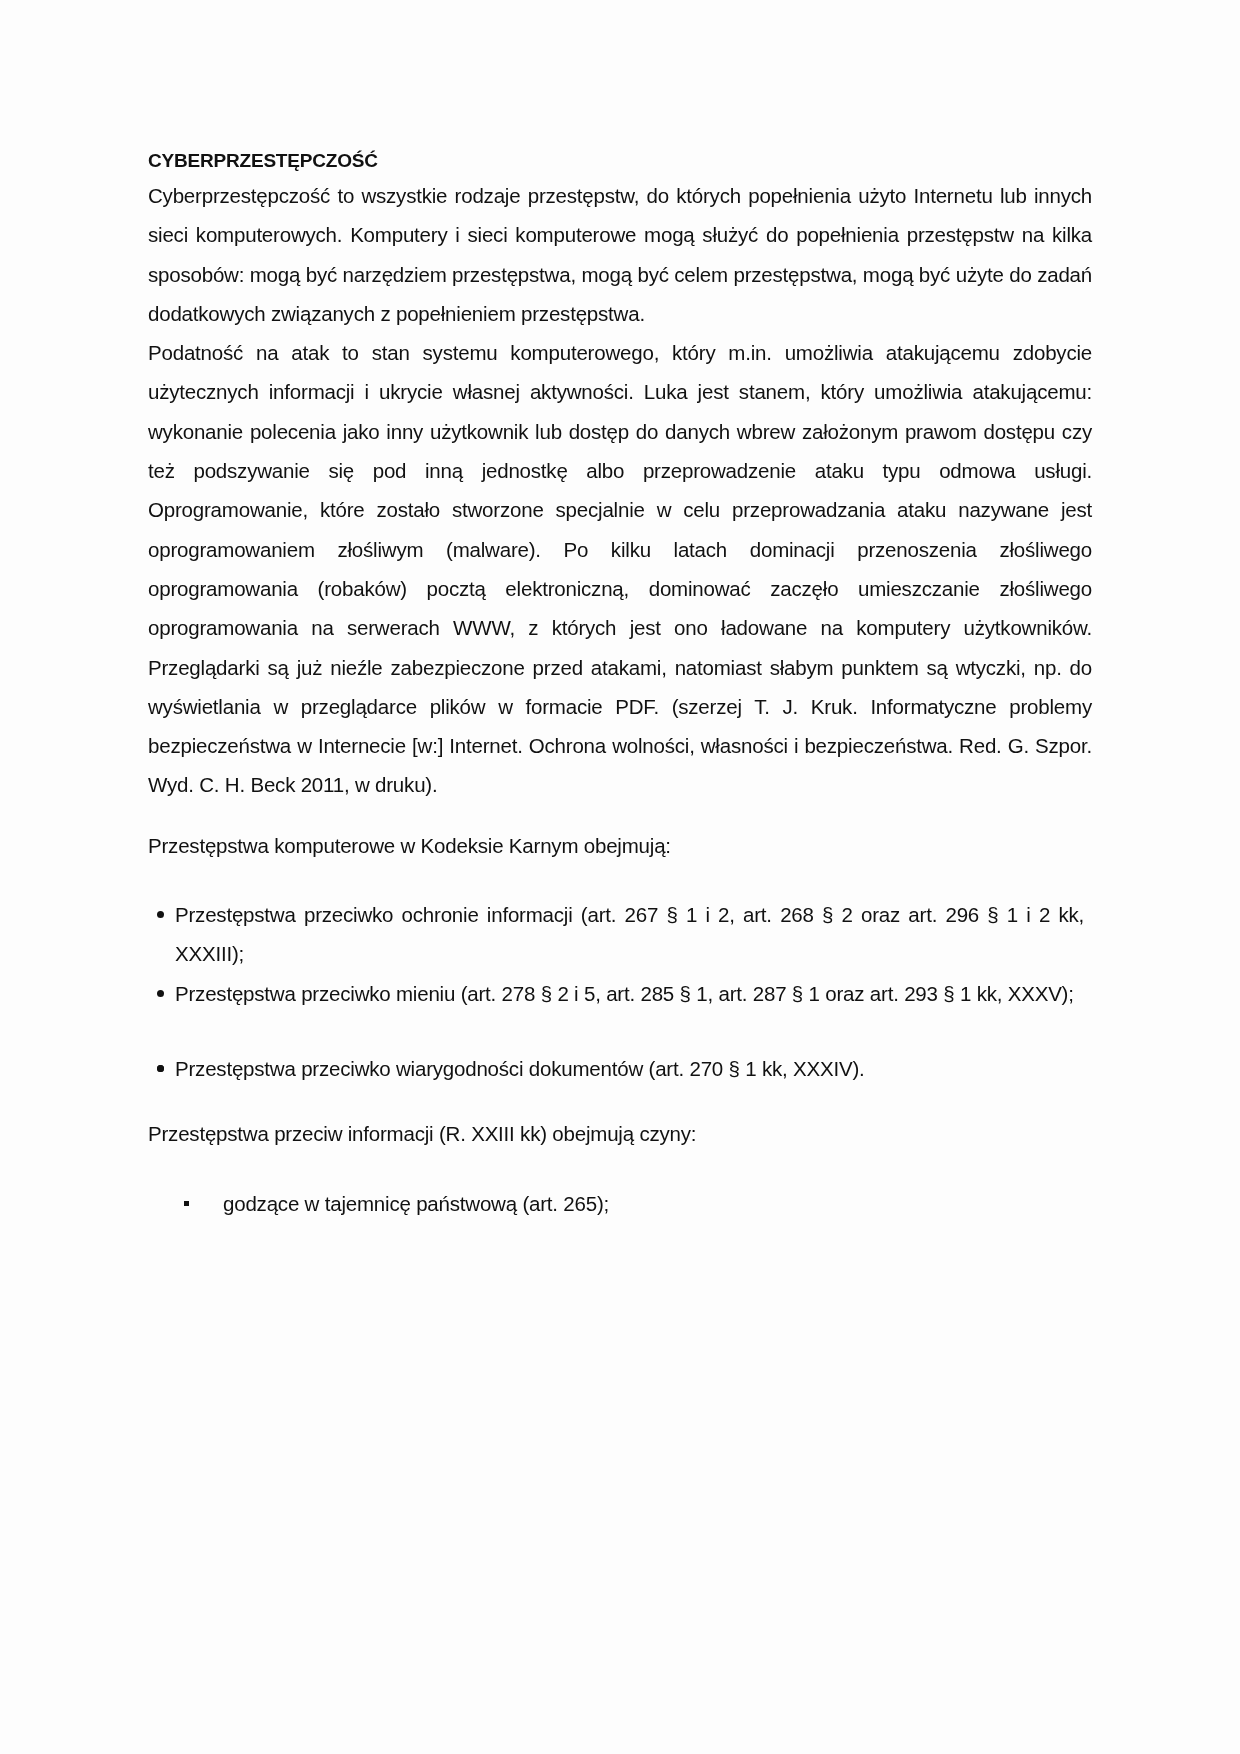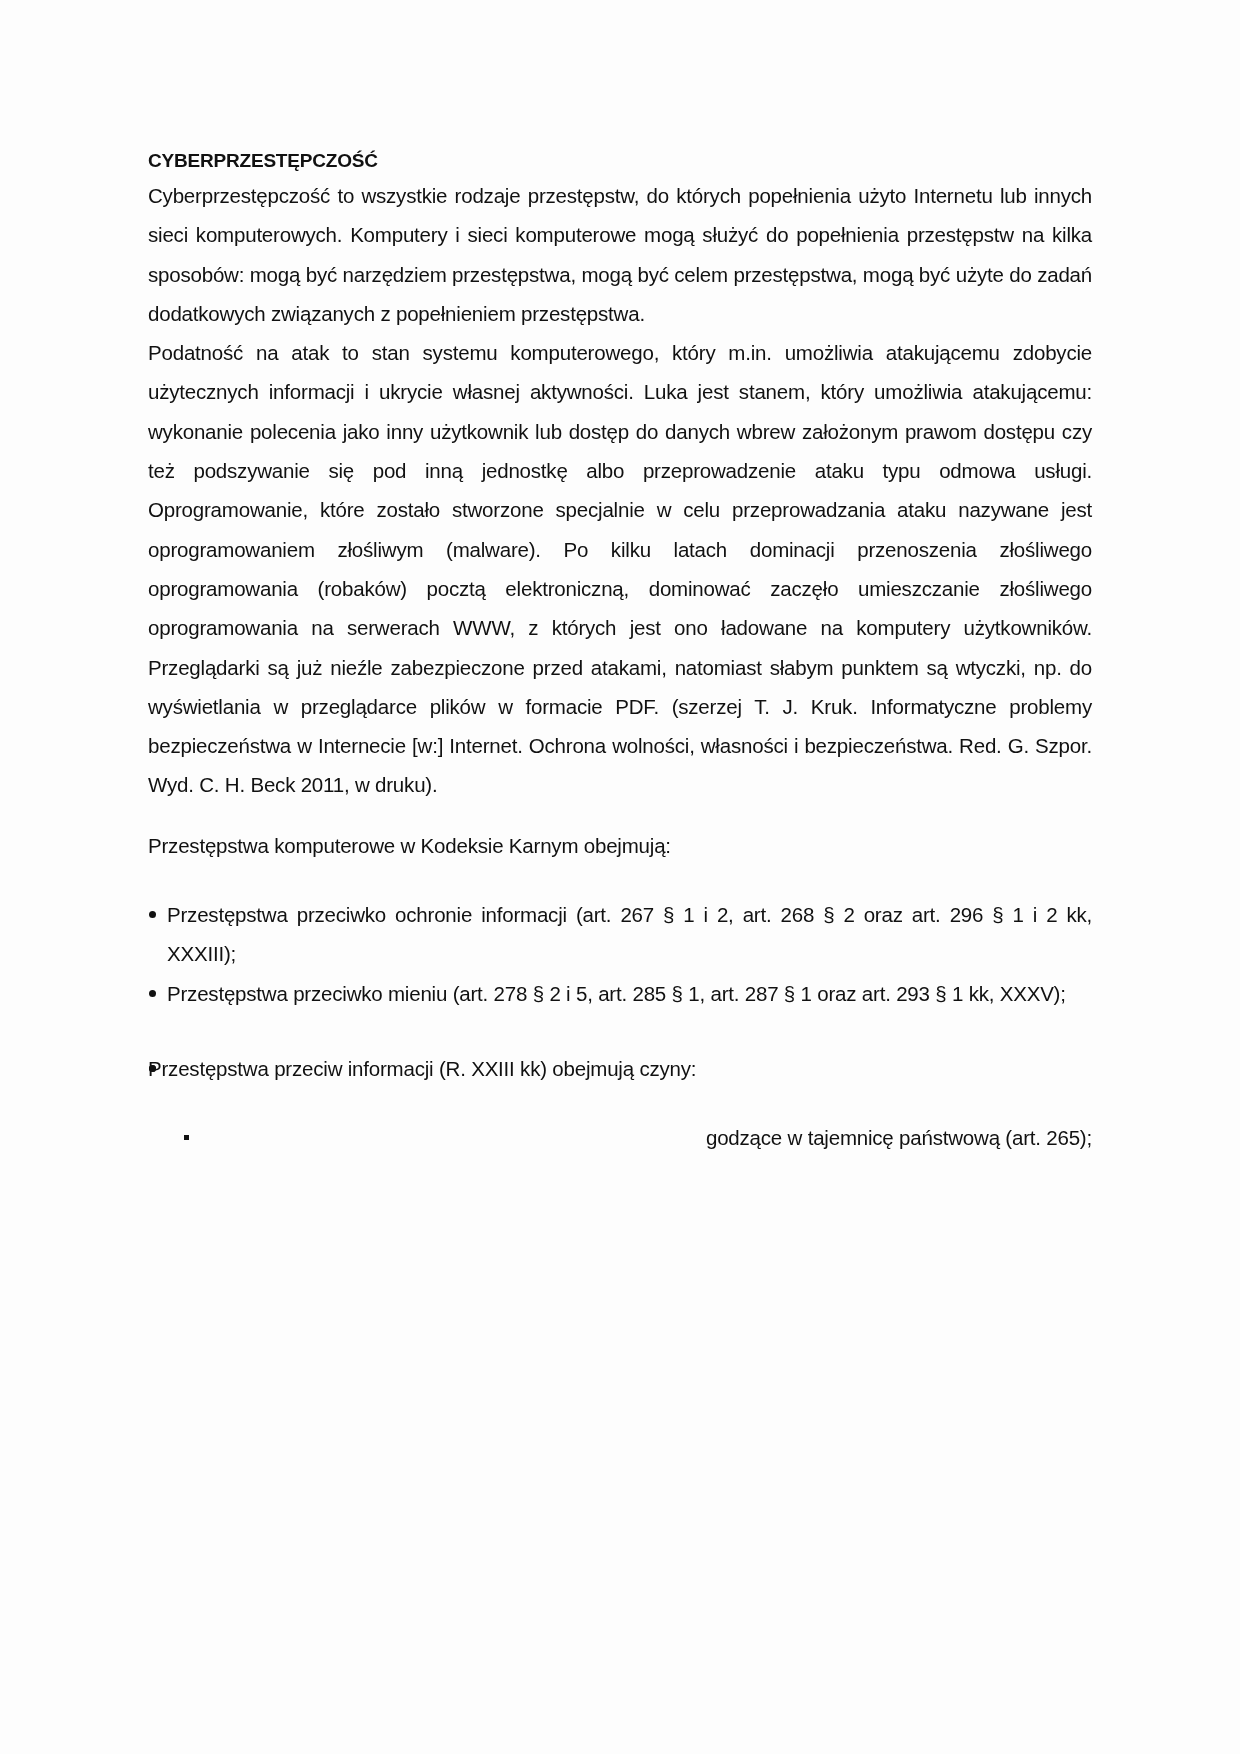--- a/index.html
+++ b/index.html
@@ -33,21 +33,21 @@
   p {
     margin: 0;
     text-align: justify;
     letter-spacing: -0.2px;
   }
   .para1 { margin-top: 0px; }
   .para2 { margin-top: 0px; }
   .lead { margin-top: 21px; }
   ul.dots {
     list-style: none;
-    margin: 0;
+    margin: 8px;
     padding: 0;
   }
   ul.dots li {
     position: relative;
     padding-left: 19px;
     text-align: justify;
     letter-spacing: -0.2px;
   }
   ul.dots li .bullet {
     position: absolute;
@@ -58,21 +58,20 @@
     border-radius: 50%;
     background: #111;
   }
   ul.dots li.spaced { margin-top: 36px; }
   ul.dots li.first { margin-top: 30px; }
   ul.dots li.tight { margin-top: 0px; }
   ul.squares {
     list-style: none;
     margin: 30px 0 0 0;
     padding: 0;
-    text-align: right;
   }
   ul.squares li {
     position: relative;
     padding-left: 75px;
     letter-spacing: -0.2px;
   }
   ul.squares li .bullet {
     position: absolute;
     left: 36px;
     top: 17px;
@@ -99,20 +98,21 @@
     </li>
     <li class="tight">
       <span class="bullet"></span>
       <span>Przestępstwa przeciwko mieniu (art. 278 § 2 i 5, art. 285 § 1, art. 287 § 1 oraz art. 293 § 1 kk, XXXV);</span>
     </li>
     <li class="spaced">
       <span class="bullet"></span>
     </li>
     <li class="spaced">
       <span class="bullet"></span>
+      <span>Przestępstwa przeciwko wiarygodności dokumentów (art. 270 § 1 kk, XXXIV).</span>
     </li>
   </ul>
 
   <p class="lead" style="margin-top:26px">Przestępstwa przeciw informacji (R. XXIII kk) obejmują czyny:</p>
 
   <ul class="squares">
     <li>
       <span class="bullet"></span>
       <span>godzące w tajemnicę państwową (art. 265);</span>
     </li>

